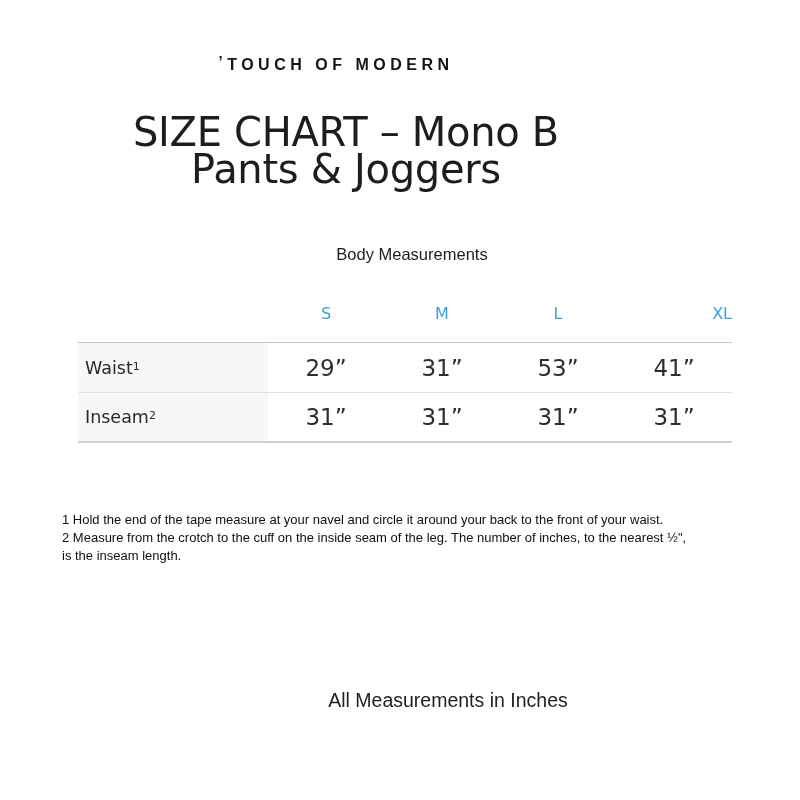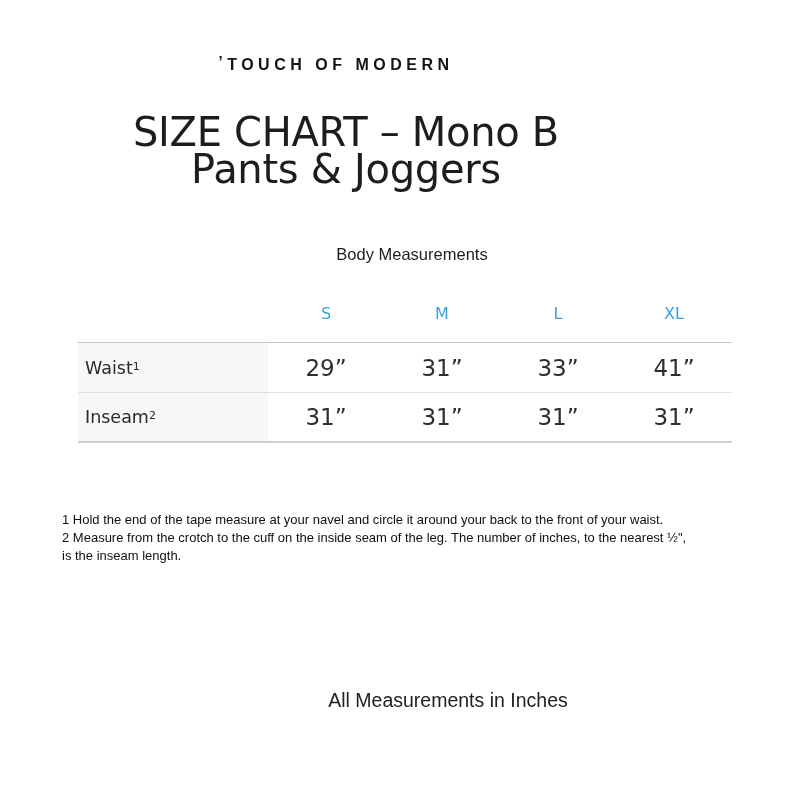--- a/index.html
+++ b/index.html
@@ -165,32 +165,32 @@
   </div>
 
   <div class="section-heading">Body Measurements</div>
 
   <div class="table-wrap">
     <div class="head-row">
       <div class="head-spacer"></div>
       <div class="col-head" style="color: rgb(59, 159, 223);">S</div>
       <div class="col-head" style="color: rgb(59, 159, 223);">M</div>
       <div class="col-head" style="color: rgb(59, 159, 223);">L</div>
-      <div class="col-head" style="color: rgb(59, 159, 223);">XL</div>
+      <div class="col-head" style="color: rgb(59, 159, 223); text-align: right;">XL</div>
     </div>
 
     <div class="size-table">
       <div class="t-row">
         <div class="label-cell" style="background: rgb(247, 247, 247);">
             <span>Waist</span>
             <sup>1</sup>
           </div>
         <div class="val-cell">29”</div>
         <div class="val-cell">31”</div>
-        <div class="val-cell">33”</div>
+        <div class="val-cell">53”</div>
         <div class="val-cell">41”</div>
       </div>
       <div class="t-row">
         <div class="label-cell" style="background: rgb(247, 247, 247);">
             <span>Inseam</span>
             <sup>2</sup>
           </div>
         <div class="val-cell">31”</div>
         <div class="val-cell">31”</div>
         <div class="val-cell">31”</div>

